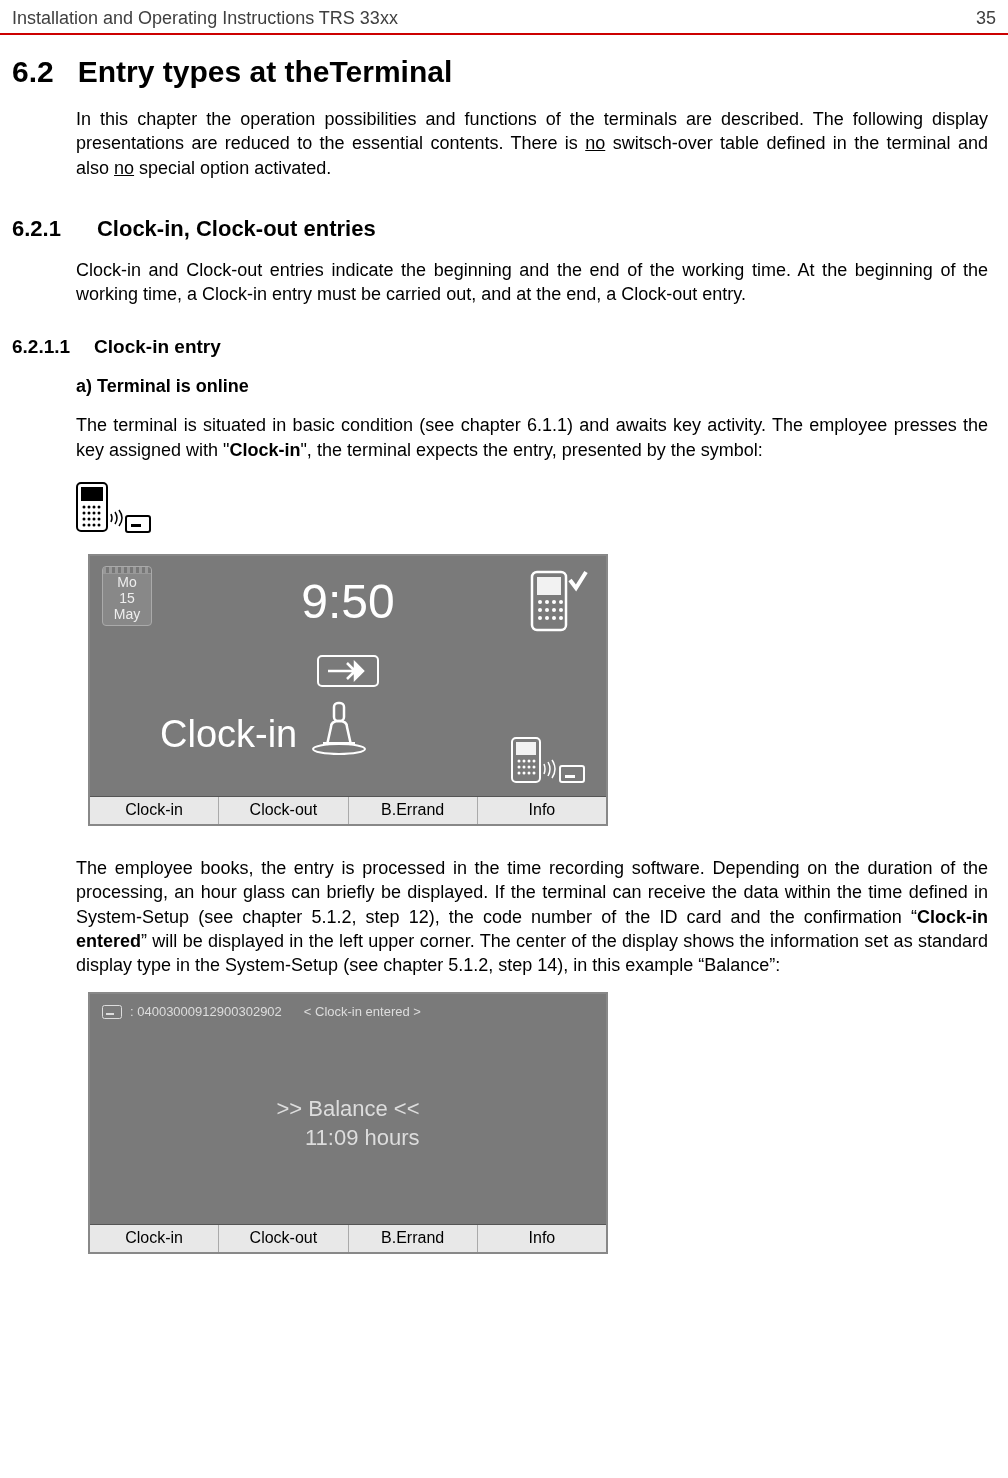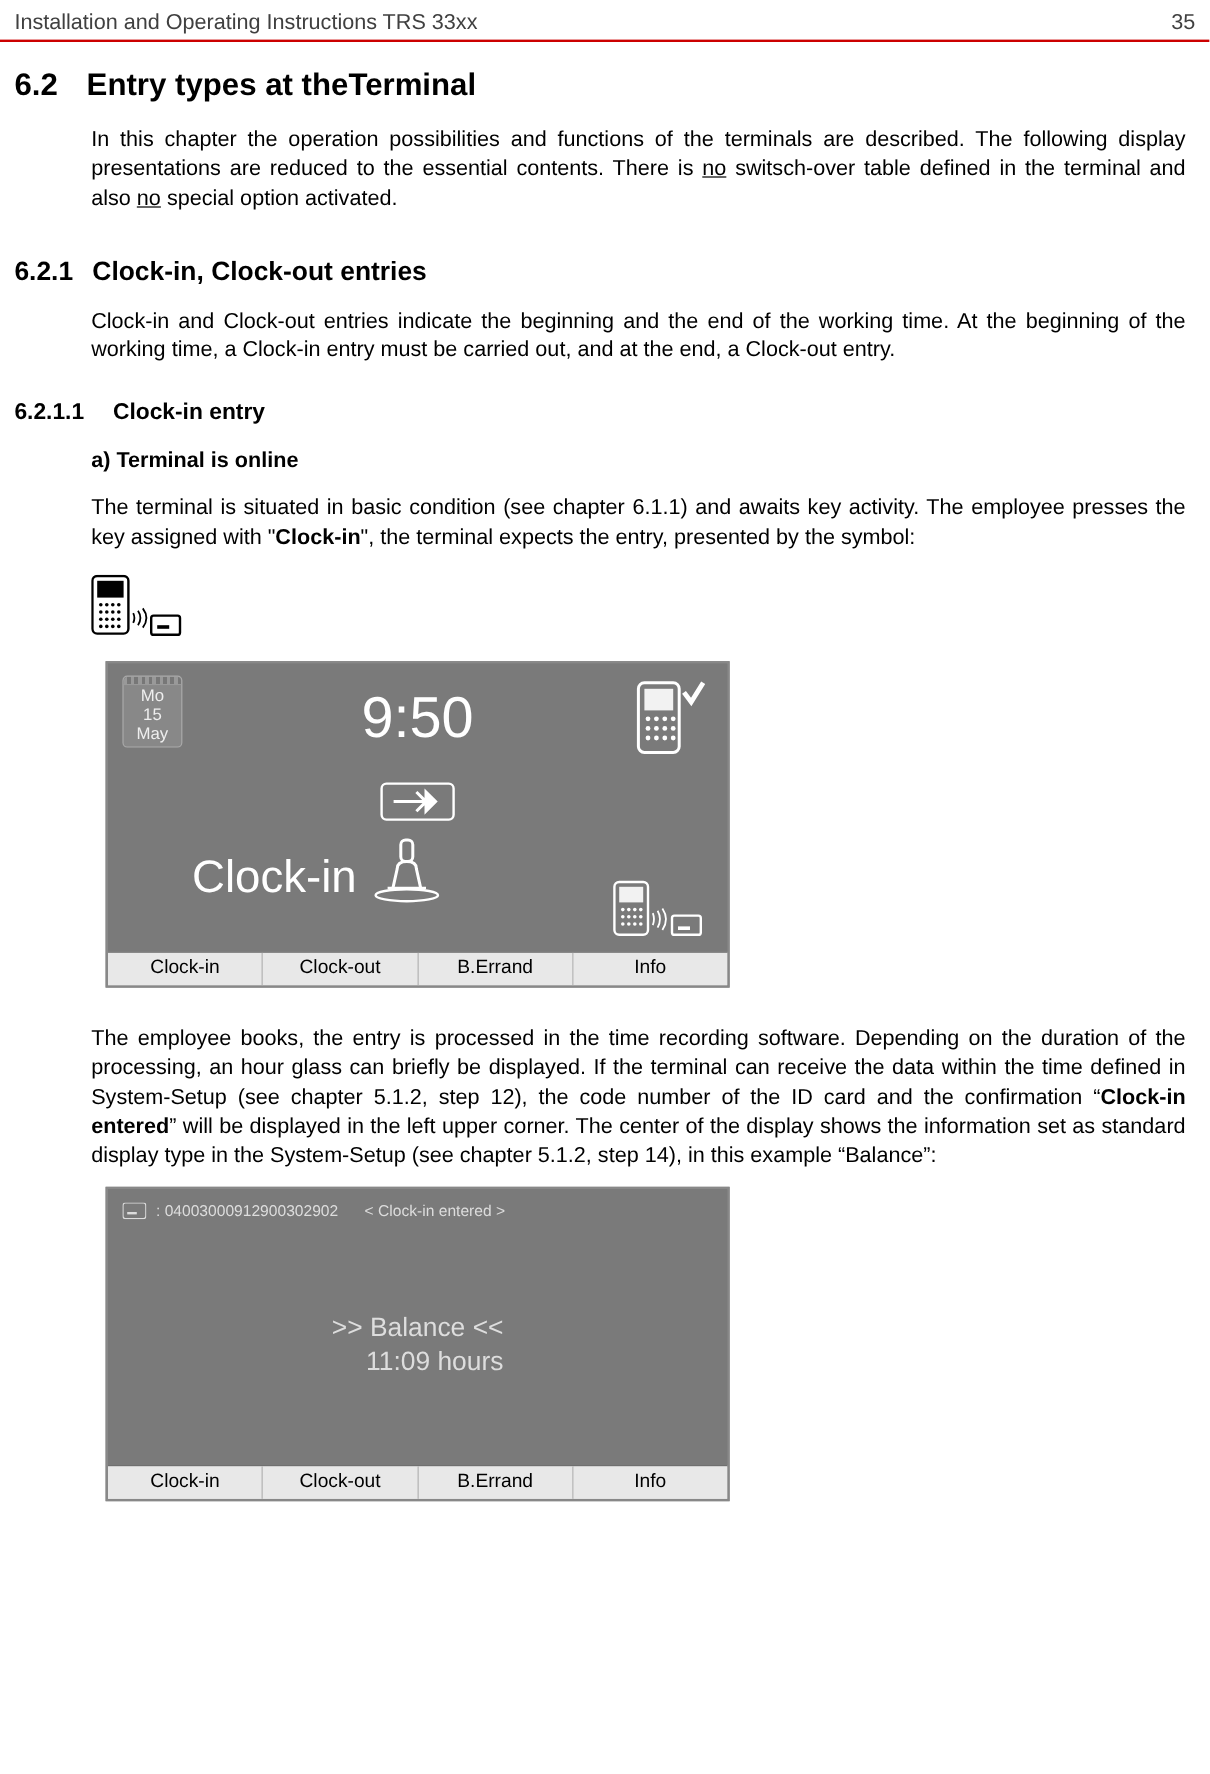--- a/index.html
+++ b/index.html
@@ -3,22 +3,22 @@
   <meta charset="utf-8">
   <style>
     * { margin: 0; padding: 0; box-sizing: border-box; }
     body { font-family: Arial, Helvetica, sans-serif; width: 1008px; background: #fff; color: #000; padding: 0; }
     
     .header { display: flex; justify-content: space-between; padding: 8px 12px 4px; font-size: 18px; border-bottom: 2px solid #c00; color: #404040; }
     
     .content { padding: 20px 12px 0 12px; }
     .indent { padding-left: 64px; padding-right: 8px; }
     
-    h2 { font-size: 26px; font-weight: bold; margin-bottom: 18px; display: flex; gap: 24px; }
-    h3 { font-size: 22px; font-weight: bold; margin-top: 36px; margin-bottom: 16px; display: flex; gap: 16px; text-align: center; }
+    h2 { font-size: 30px; font-weight: bold; margin-bottom: 18px; display: flex; gap: 24px; }
+    h3 { font-size: 22px; font-weight: bold; margin-top: 36px; margin-bottom: 16px; display: flex; gap: 36px; text-align: center; }
     h4 { font-size: 19px; font-weight: bold; margin-top: 30px; margin-bottom: 18px; display: flex; gap: 24px; }
     h5 { font-size: 18px; font-weight: bold; margin-bottom: 16px; }
     
     p { font-size: 18px; line-height: 1.35; margin-bottom: 14px; text-align: justify; }
     .underline { text-decoration: underline; }
     
     .icon-block { margin: 20px 0 20px 0; }
     
     .terminal-screen { width: 520px; border: 2px solid #888; margin: 10px 0 30px 12px; background: #7a7a7a; }
     .screen-top { position: relative; height: 240px; color: #fff; background: #7a7a7a; }

